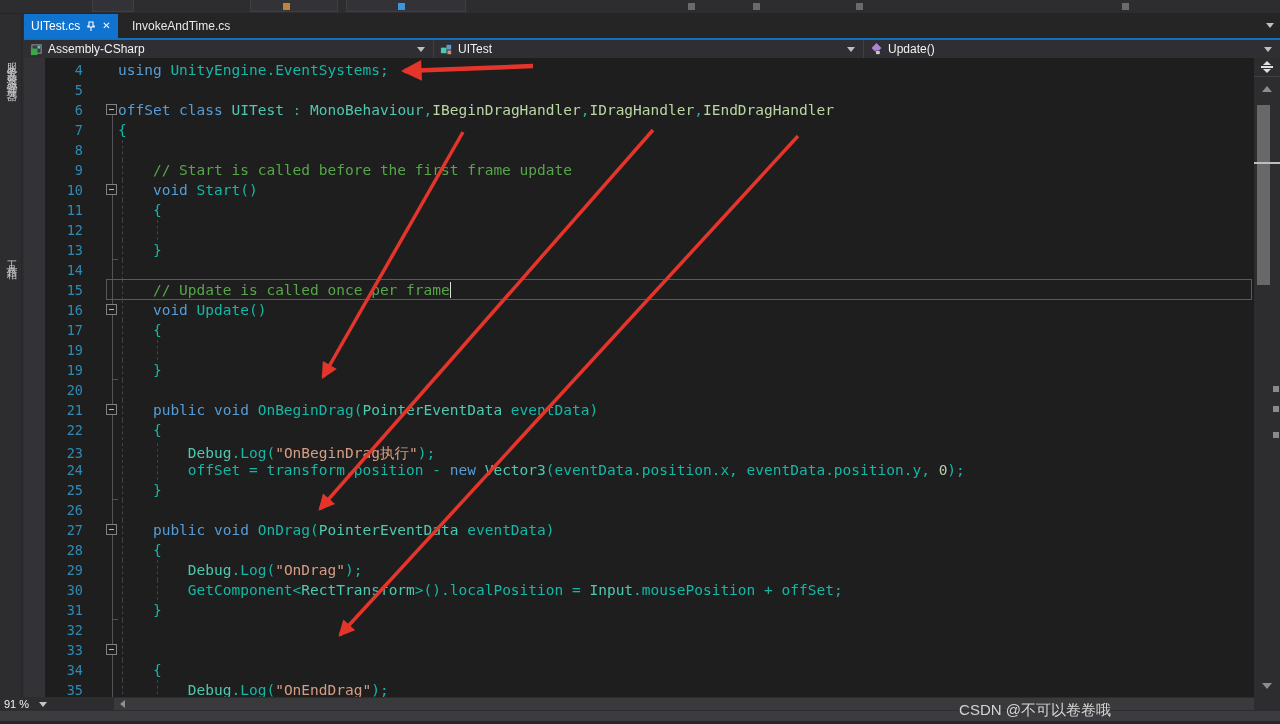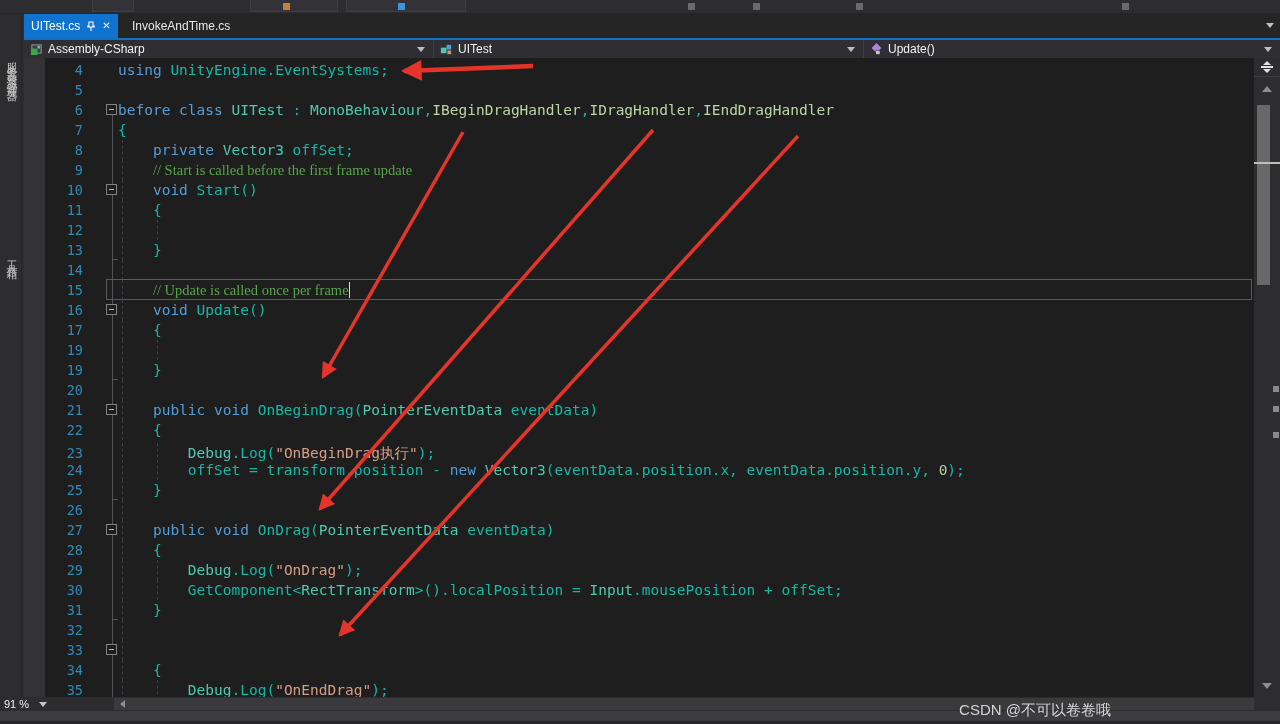--- a/index.html
+++ b/index.html
@@ -36,21 +36,21 @@
   .nav-tri { position:absolute; right:8px; top:7px; }
   .nav-ic { width:13px; height:13px; flex:0 0 13px; }
 
   
   #editor { position:absolute; left:24px; top:58px; width:1230px; height:639px; background:#1E1E1E; overflow:hidden;
             font-family:"DejaVu Sans Mono","Liberation Mono",monospace; }
   #margin-strip { position:absolute; left:0; top:0; width:21px; height:100%; background:#333337; }
   .code-row { position:absolute; left:0; width:100%; height:20px; line-height:20px; }
   .ln { position:absolute; left:21px; width:38px; text-align:right; color:#2D8BB5; font-size:13.5px; }
   .code-text { position:absolute; left:94px; white-space:pre; font-size:14.5px; color:#DCDCDC; }
-  .k { color:#569CD6; } .t { color:#4EC9B0; } .i { color:#B8D7A3; } .c { color:#57A64A;font-family:Liberation Serif, serif; }
+  .k { color:#569CD6; } .t { color:#4EC9B0; } .i { color:#B8D7A3; } .c { color:#57A64A; }
   .s { color:#D69D85; } .n { color:#B5CEA8; } .d { color:#14b8a6; }
   .caret { display:inline-block; width:1px; height:16px; background:#DCDCDC; vertical-align:-3px; }
   #structure-line { position:absolute; left:88px; top:57px; width:1px; height:582px; background:#525257; }
   .fold-box { position:absolute; left:82px; width:11px; height:11px; border:1px solid #828282; background:#1E1E1E; }
   .fold-box::after { content:""; position:absolute; left:2px; top:4px; width:5px; height:1px; background:#B9B9B9; }
   .fold-tick { position:absolute; left:89px; width:5px; height:1px; background:#525257; }
   .guide { position:absolute; width:1px; height:20px; border-left:1px dashed #404045; }
   .curline-box { position:absolute; left:82px; top:-1px; width:1146px; height:21px; border:1px solid #5A5A5A; }
 
   
@@ -155,30 +155,29 @@
           <span class="ln">4</span>
           <span class="code-text"><span class="k">using</span><span class="d"> UnityEngine.EventSystems;</span></span>
         </div>
         <div class="code-row" style="top: 22px;">
           <span class="ln">5</span>
           <span class="code-text"></span>
         </div>
         <div class="code-row" style="top: 42px;">
           <span class="ln">6</span>
           <div class="fold-box" style="top: 4px;"></div>
-          <span class="code-text"><span class="k">before class</span><span class="t"> UITest </span><span class="d">: </span><span class="t">MonoBehaviour</span><span class="d">,</span><span class="i">IBeginDragHandler</span><span class="d">,</span><span class="i">IDragHandler</span><span class="d">,</span><span class="i">IEndDragHandler</span></span>
+          <span class="code-text"><span class="k">offSet class</span><span class="t"> UITest </span><span class="d">: </span><span class="t">MonoBehaviour</span><span class="d">,</span><span class="i">IBeginDragHandler</span><span class="d">,</span><span class="i">IDragHandler</span><span class="d">,</span><span class="i">IEndDragHandler</span></span>
         </div>
         <div class="code-row" style="top: 62px;">
           <span class="ln">7</span>
           <span class="code-text"><span class="d">{</span></span>
         </div>
         <div class="code-row" style="top: 82px;">
           <span class="ln">8</span>
           <div class="guide" style="left: 98px; top: 0px;"></div>
-          <span class="code-text"><span class="d">    </span><span class="k">private</span><span class="d"> </span><span class="t">Vector3</span><span class="d"> offSet;</span></span>
         </div>
         <div class="code-row" style="top: 102px;">
           <span class="ln">9</span>
           <div class="guide" style="left: 98px; top: 0px;"></div>
           <span class="code-text"><span class="d">    </span><span class="c">// Start is called before the first frame update</span></span>
         </div>
         <div class="code-row" style="top: 122px;">
           <span class="ln">10</span>
           <div class="fold-box" style="top: 4px;"></div>
           <div class="guide" style="left: 98px; top: 0px;"></div>

